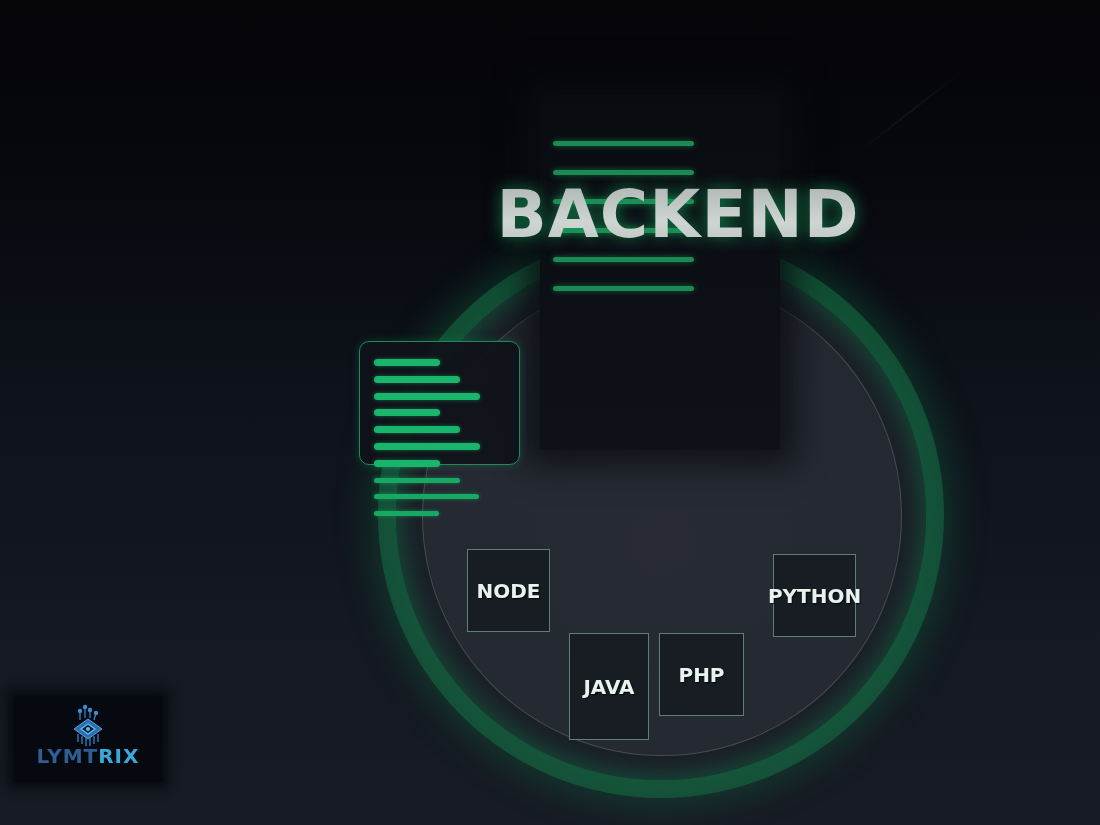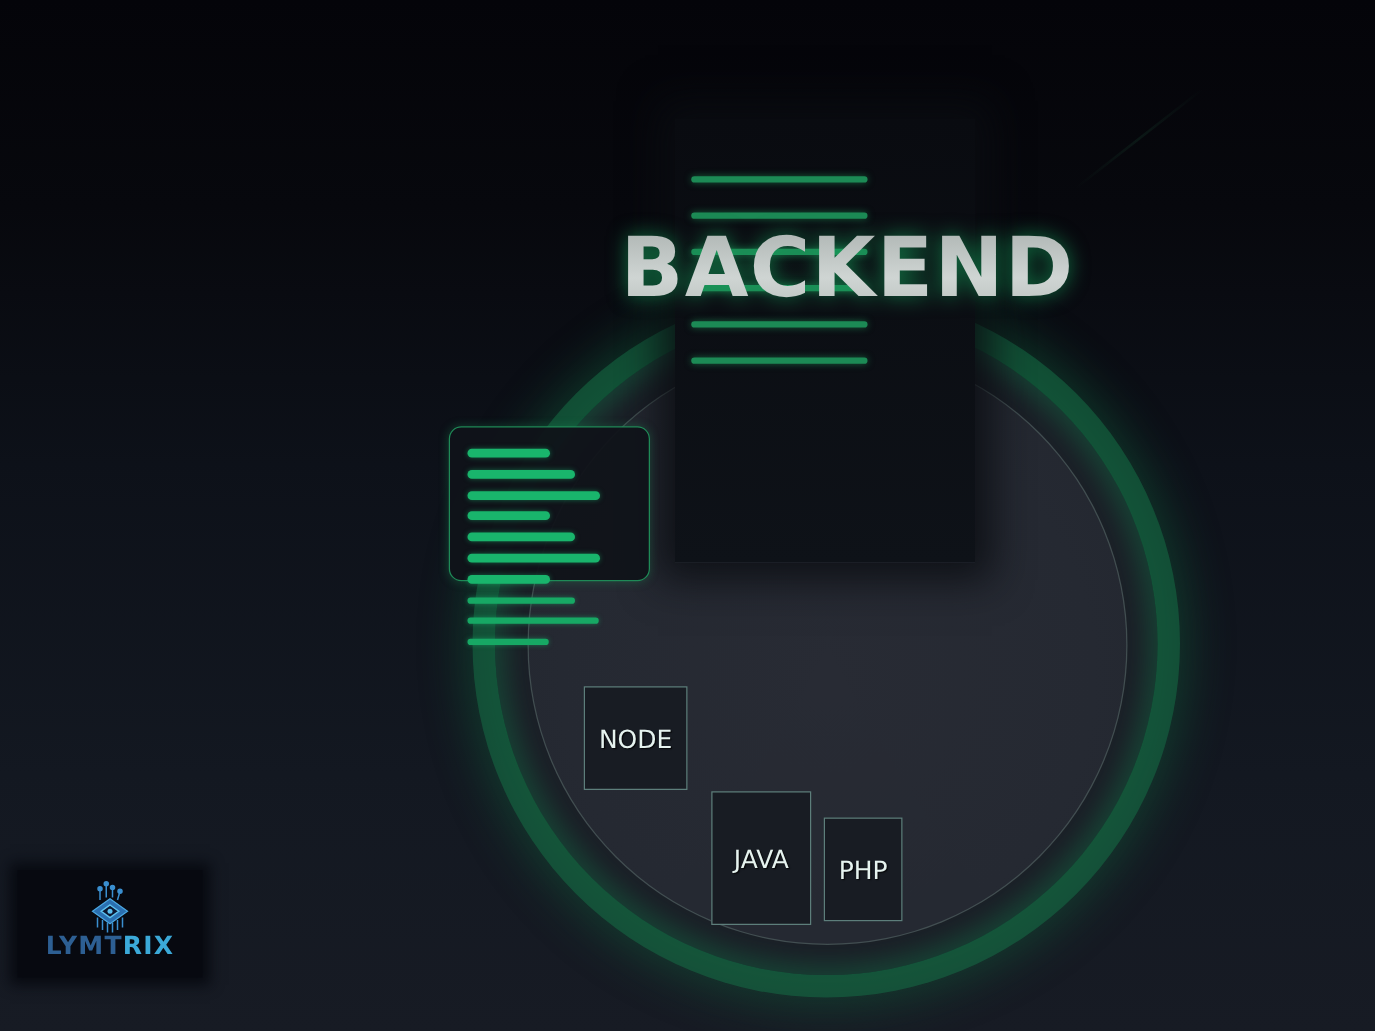--- a/index.html
+++ b/index.html
@@ -52,21 +52,21 @@
     background: #19b56c; box-shadow: 0 0 4px rgba(25,180,110,0.5);
   }
   .code-line.outside { height: 5px; background: #17a864; }
   .tech-box {
     position: absolute; width: 79px; height: 79px;
     border: 1.5px solid #5d7e7b; background: #181c23;
     display: flex; align-items: center; justify-content: center;
     box-sizing: border-box;
   }
   .tech-label {
-    font-family: "DejaVu Sans", sans-serif; font-weight: normal; font-size: 20px;
+    font-family: "DejaVu Sans", sans-serif; font-weight: bold; font-size: 20px;
     color: #e6f3ef; white-space: nowrap;
     text-shadow: 1px 1px 1px rgba(0,0,0,0.8);
   }
   .logo-box {
     position: absolute; left: 14px; top: 696px; width: 148px; height: 86px;
     background: #070910; box-shadow: 0 0 10px 6px rgba(7,9,16,0.9);
   }
   .logo-chip { position: absolute; left: 52px; top: 8px; width: 44px; height: 44px; }
   .logo-text {
     position: absolute; left: 0; right: 0; top: 48px; text-align: center;
@@ -107,22 +107,25 @@
   <div class="code-line outside" style="top:478px;width:86px"></div>
   <div class="code-line outside" style="top:494px;width:105px"></div>
   <div class="code-line outside" style="top:511px;width:65px"></div>
 
   <div class="tech-box" style="left:467px;top:549px;width:83px;height:83px">
     <span class="tech-label">NODE</span>
   </div>
   <div class="tech-box" style="left:569px;top:633px;width:80px;height:107px">
     <span class="tech-label">JAVA</span>
   </div>
-  <div class="tech-box" style="left:659px;top:654px;width:63px;height:83px">
+  <div class="tech-box" style="left:659px;top:633px;width:85px;height:83px">
     <span class="tech-label">PHP</span>
+  </div>
+  <div class="tech-box" style="left:773px;top:554px;width:83px;height:83px">
+    <span class="tech-label">PYTHON</span>
   </div>
 
   <div class="logo-box">
     <svg class="logo-chip" viewBox="0 0 44 44">
       <g stroke="#3a8fd0" stroke-width="1.2" fill="#3a8fd0">
         <line x1="14" y1="16" x2="14" y2="8"></line>
           <circle cx="14" cy="7" r="1.6"></circle>
         <line x1="19" y1="14" x2="19" y2="3"></line>
           <circle cx="19" cy="3" r="1.6"></circle>
         <line x1="24" y1="14" x2="24" y2="6"></line>

